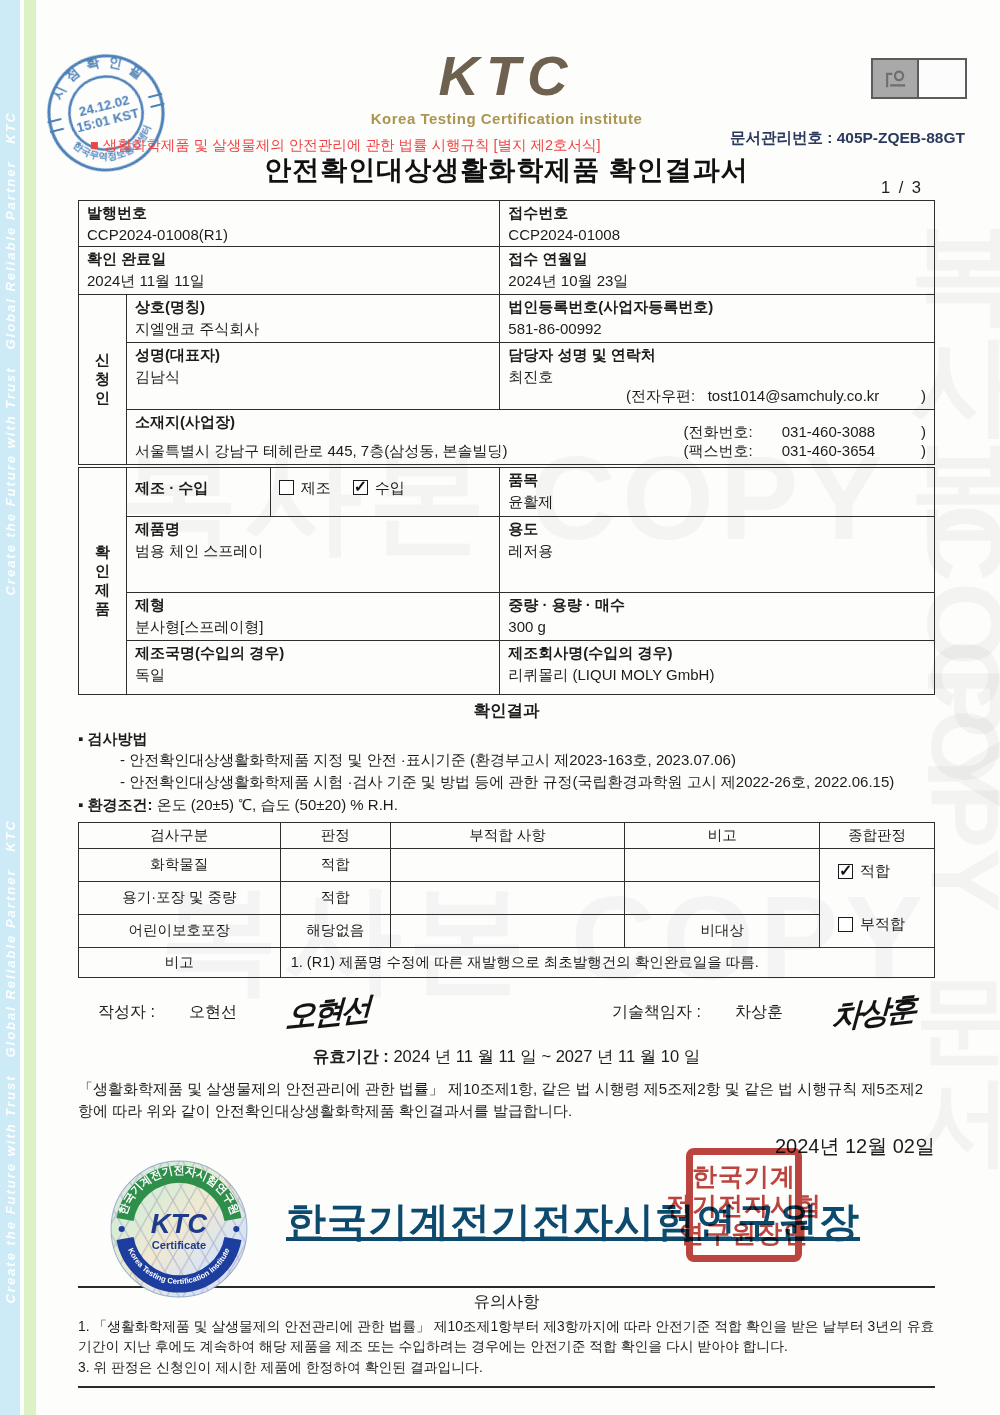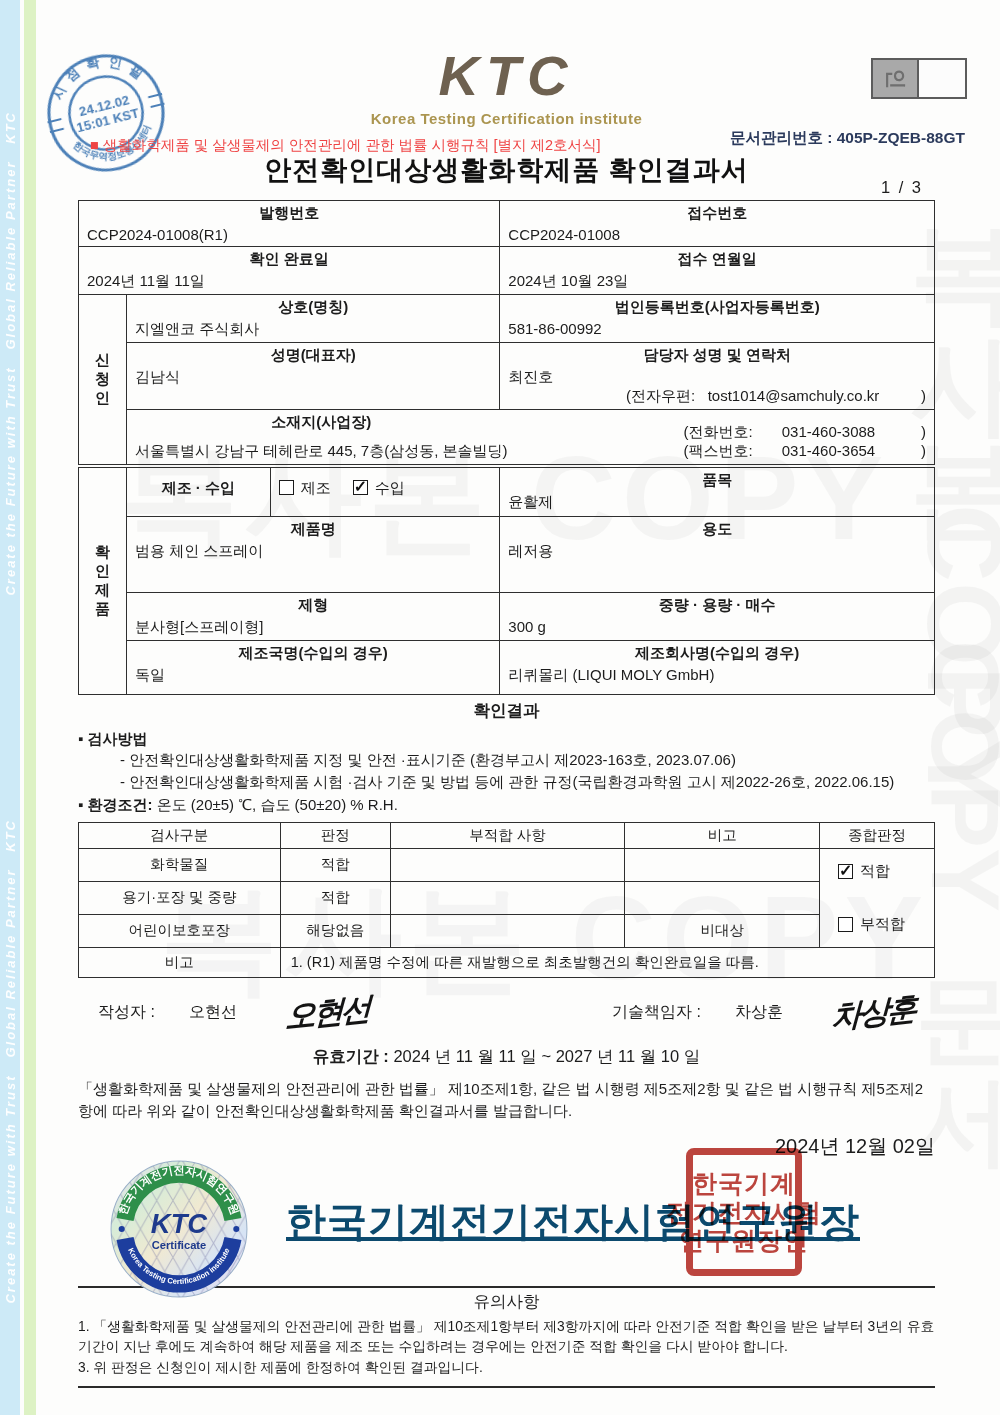--- a/index.html
+++ b/index.html
@@ -46,21 +46,21 @@
   .seal-box .c2 { width:46px; height:37px; background:#fcfcfc; }
   .doc-no { position:absolute; top:128px; right:-30px; font-size:15.5px; font-weight:bold;
     color:var(--doc-no-navy,#2b3a5c); }
   .form-ref { position:absolute; top:136px; left:12px; font-size:14.5px; color:#ef4444; }
   .page-title { position:absolute; top:152px; left:0; right:0; text-align:center;
     font-size:27px; font-weight:bold; letter-spacing:1px; color:#111; }
   .page-no { position:absolute; top:178px; right:12px; font-size:16.5px; letter-spacing:2px; }
   
   table { border-collapse:collapse; width:857px; }
   .info-table td { border:1.5px solid #2f2f2f; vertical-align:top; padding:3px 8px; font-size:15px; }
-  .info-table .lbl { font-weight:bold; font-size:15px;text-align:center; }
+  .info-table .lbl { font-weight:bold; font-size:15px; }
   .info-table .val { margin-top:3px; font-size:15px; }
   .side-lbl { text-align:center; vertical-align:middle !important; font-weight:bold; width:48px; padding:3px 16px !important; font-size:14.5px;}
   .dbl td { border-top:4px double #2f2f2f !important; }
   .r-align { text-align:right; white-space:pre; font-size:15px; }
   .cb { display:inline-block; width:15px; height:15px; border:1.7px solid #1a1a1a;
     vertical-align:-2px; margin-right:7px; position:relative; background:#fff;}
   .cb-checked::after { content:"✓"; position:absolute; left:0px; top:-4px; font-size:16px; font-weight:bold; color:#111;}
   .mi-cell { display:flex; align-items:center; gap:22px; height:100%; padding-top:8px;}
   
   .result-title { text-align:center; font-weight:bold; font-size:16.5px; margin-top:5px; }
@@ -85,21 +85,21 @@
     font-size:31px; letter-spacing:-3px; transform:rotate(-6deg) skewX(-8deg);
     display:inline-block; margin-left:48px; color:#141414; }
   .validity { text-align:center; font-size:16.5px; margin-top:4px; }
   .legal { font-size:15px; line-height:1.5; margin-top:10px; }
   .issue-date { text-align:right; font-size:20px; margin-top:10px; }
   
   .issuer { position:relative; height:120px; margin-top:2px; }
   .holo-seal { position:absolute; left:30px; top:-4px; }
   .issuer-name { position:absolute; left:208px; top:32px; font-size:40px; font-weight:bold;
     letter-spacing:1px; color:#0c4a6e;text-decoration:underline; }
-  .red-stamp { position:absolute; left:608px; top:-14px; width:116px; height:128px;
+  .red-stamp { position:absolute; left:608px; top:-14px; width:116px; height:114px;
     border:7px solid var(--red-stamp,#b5342c); border-radius:8px; mix-blend-mode:multiply;
     display:flex; flex-direction:column; align-items:center; justify-content:center;
     color:var(--red-stamp,#b5342c); font-weight:bold; opacity:.92; }
   .red-stamp div { font-size:25px; line-height:1.14; letter-spacing:1px; white-space:nowrap;
     transform:scaleX(1.0); }
   
   .notes { border-top:2px solid #2a2a2a; border-bottom:2px solid #2a2a2a; margin-top:4px; padding:3px 0 7px; }
   .notes-title { text-align:center; font-size:16.5px; margin-bottom:4px; }
   .note-item { font-size:13.8px; line-height:1.5; }
   .hidden-defs { position:absolute; width:0; height:0; overflow:hidden; }

